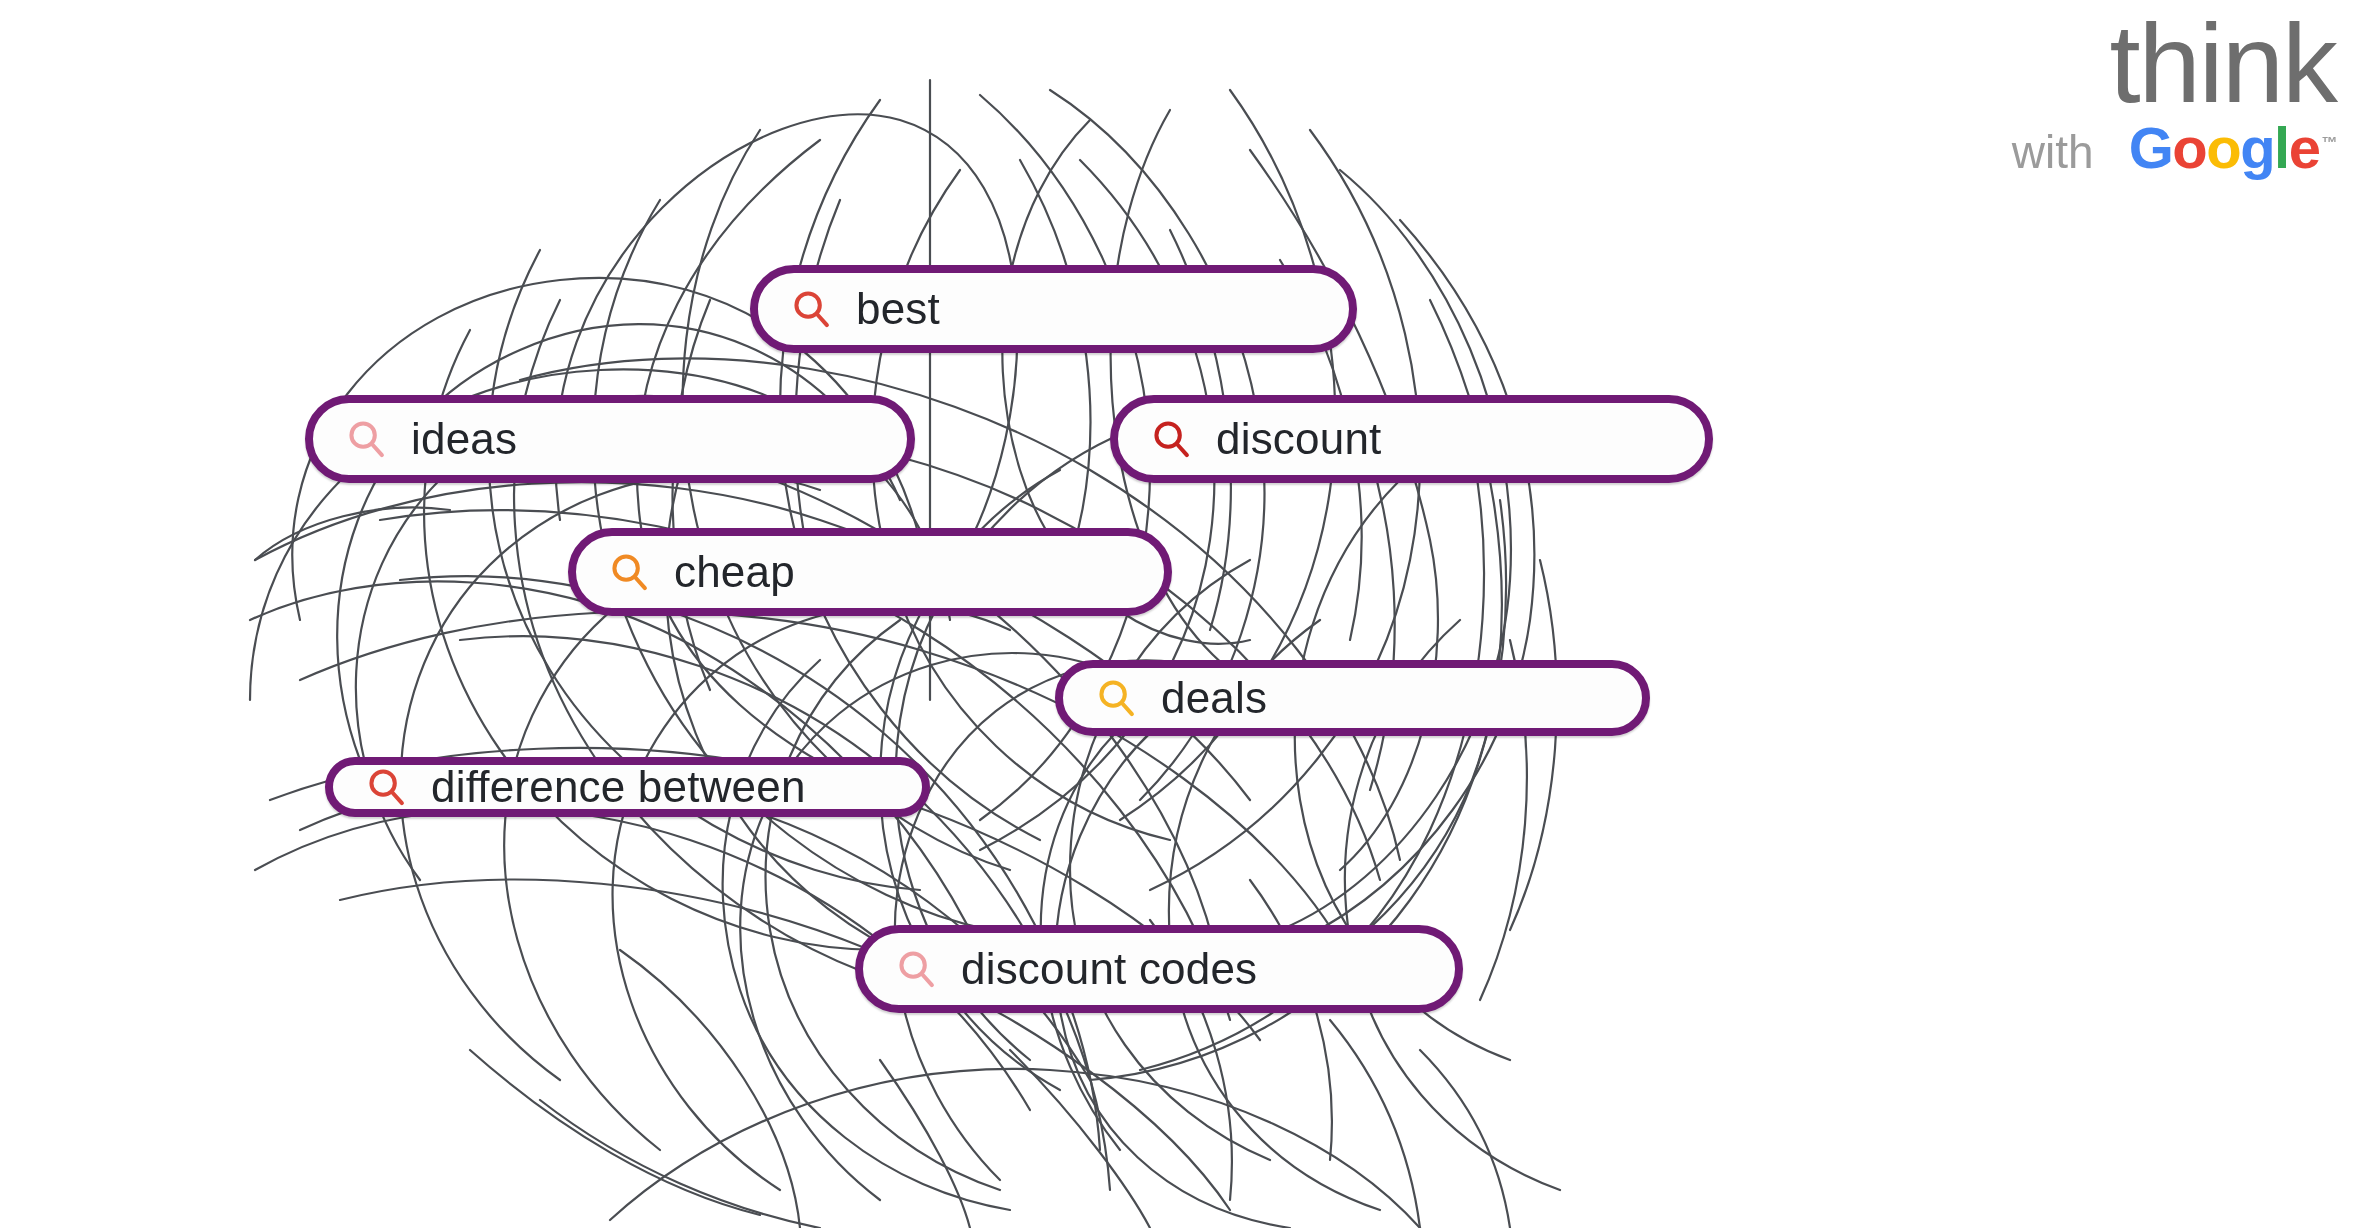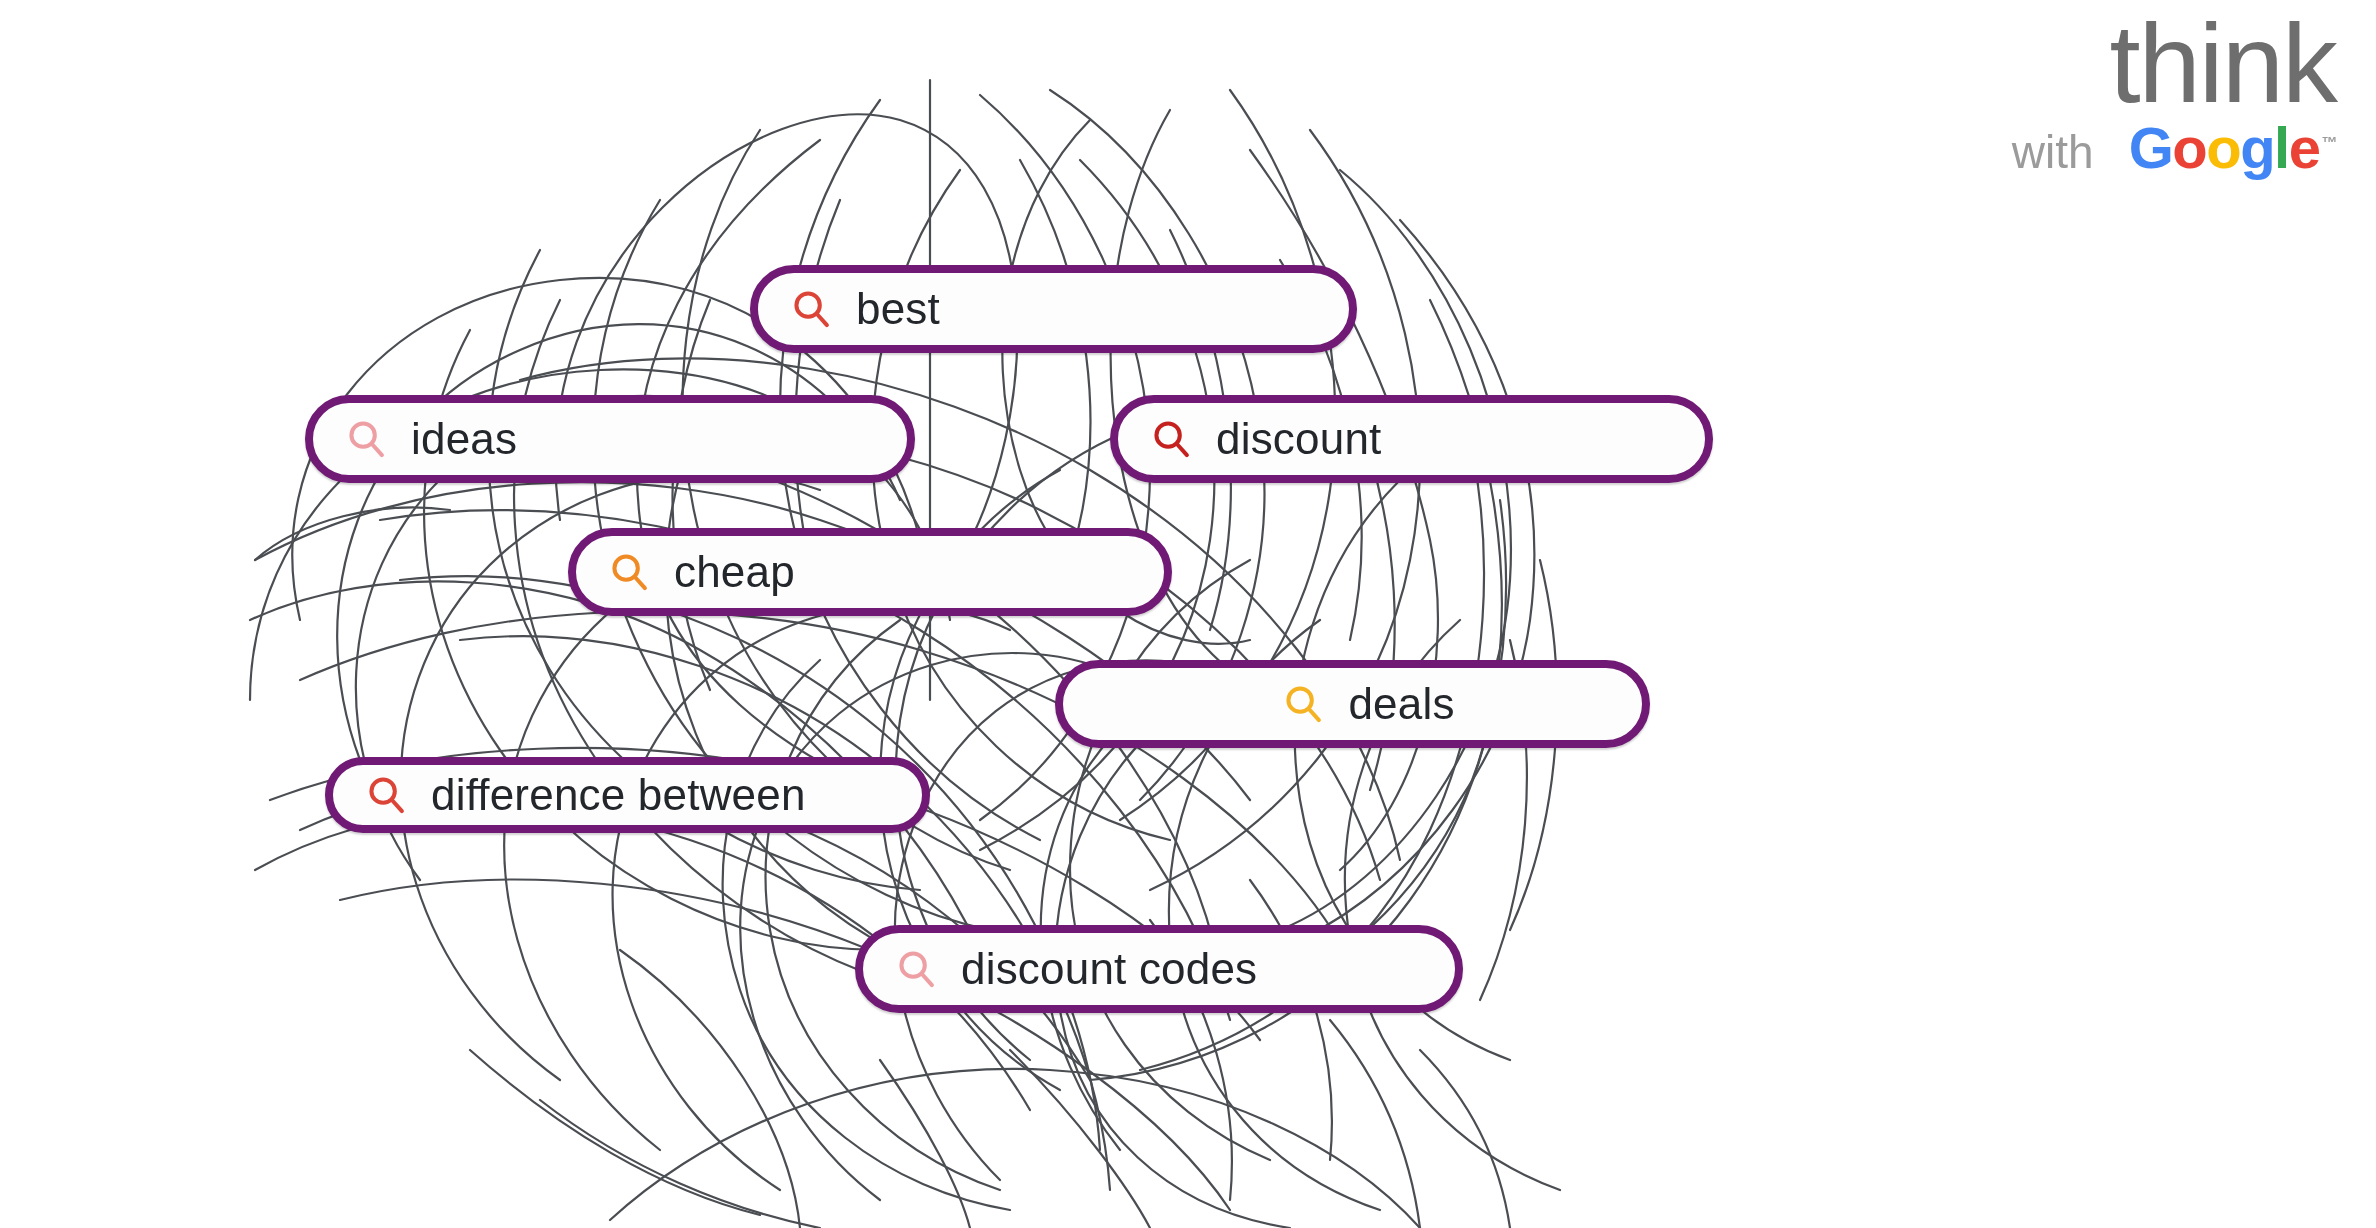--- a/index.html
+++ b/index.html
@@ -206,30 +206,30 @@
       </div>
       <div class="pill" style="left: 568px; top: 528px; width: 604px; height: 88px; padding-left: 30px;">
         <span class="mag">
           <svg viewBox="0 0 24 24" fill="none" stroke="#F08A24" stroke-width="2.1" stroke-linecap="round">
             <circle cx="10.5" cy="10" r="6.1"></circle>
             <line x1="15.1" y1="14.6" x2="20.3" y2="20.4"></line>
           </svg>
         </span>
         <span class="qtext" style="margin-left: 22px;">cheap</span>
       </div>
-      <div class="pill" style="left: 1055px; top: 660px; width: 595px; height: 88px; padding-left: 30px; justify-content: center;">
+      <div class="pill" style="left: 1055px; top: 660px; width: 595px; height: 76px; padding-left: 30px;">
         <span class="mag">
           <svg viewBox="0 0 24 24" fill="none" stroke="#F5B324" stroke-width="2.1" stroke-linecap="round">
             <circle cx="10.5" cy="10" r="6.1"></circle>
             <line x1="15.1" y1="14.6" x2="20.3" y2="20.4"></line>
           </svg>
         </span>
         <span class="qtext" style="margin-left: 22px;">deals</span>
       </div>
-      <div class="pill" style="left: 325px; top: 757px; width: 605px; height: 76px; padding-left: 30px;">
+      <div class="pill" style="left: 325px; top: 757px; width: 605px; height: 60px; padding-left: 30px;">
         <span class="mag">
           <svg viewBox="0 0 24 24" fill="none" stroke="#DB4437" stroke-width="2.1" stroke-linecap="round">
             <circle cx="10.5" cy="10" r="6.1"></circle>
             <line x1="15.1" y1="14.6" x2="20.3" y2="20.4"></line>
           </svg>
         </span>
         <span class="qtext" style="margin-left: 22px;">difference between</span>
       </div>
       <div class="pill" style="left: 855px; top: 925px; width: 608px; height: 88px; padding-left: 30px;">
         <span class="mag">

